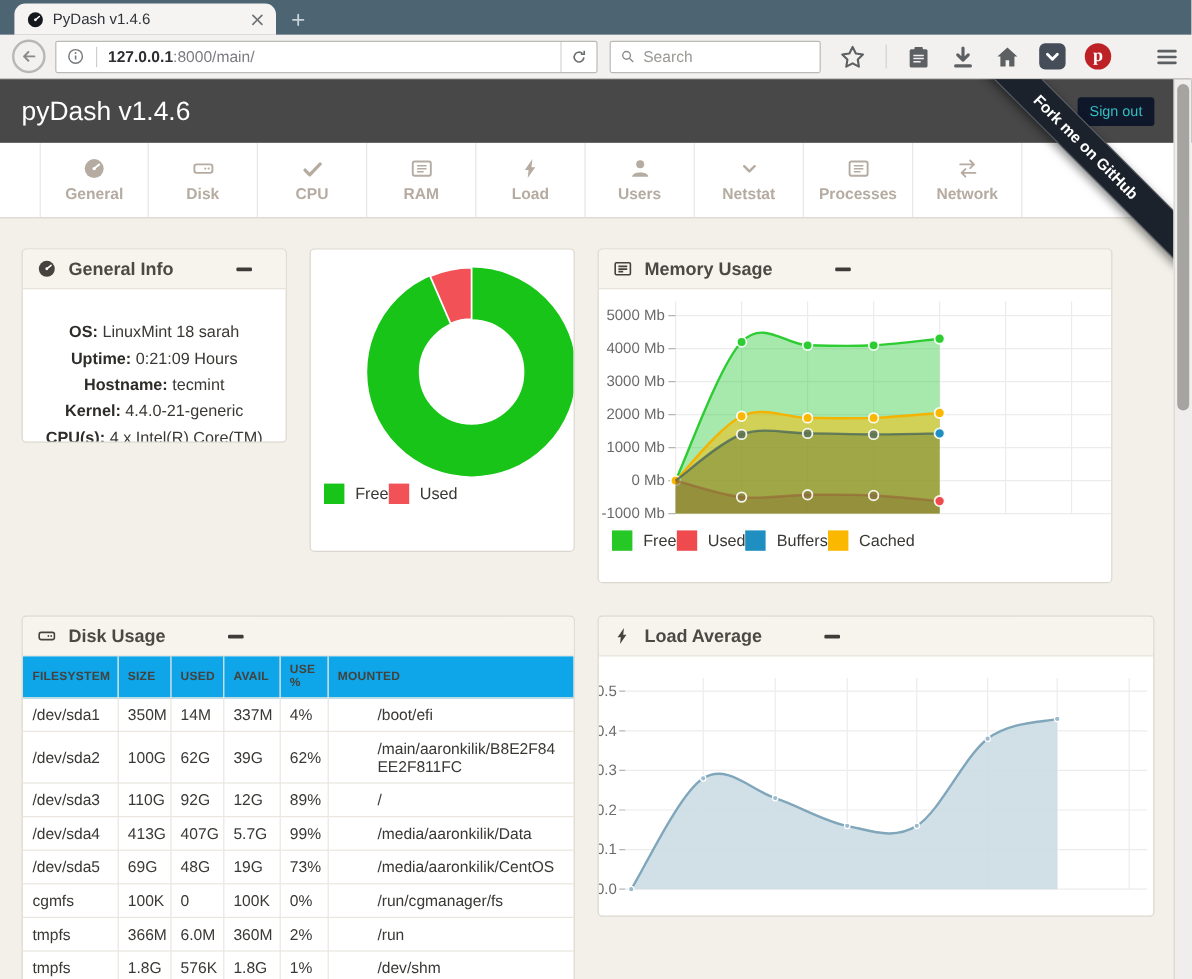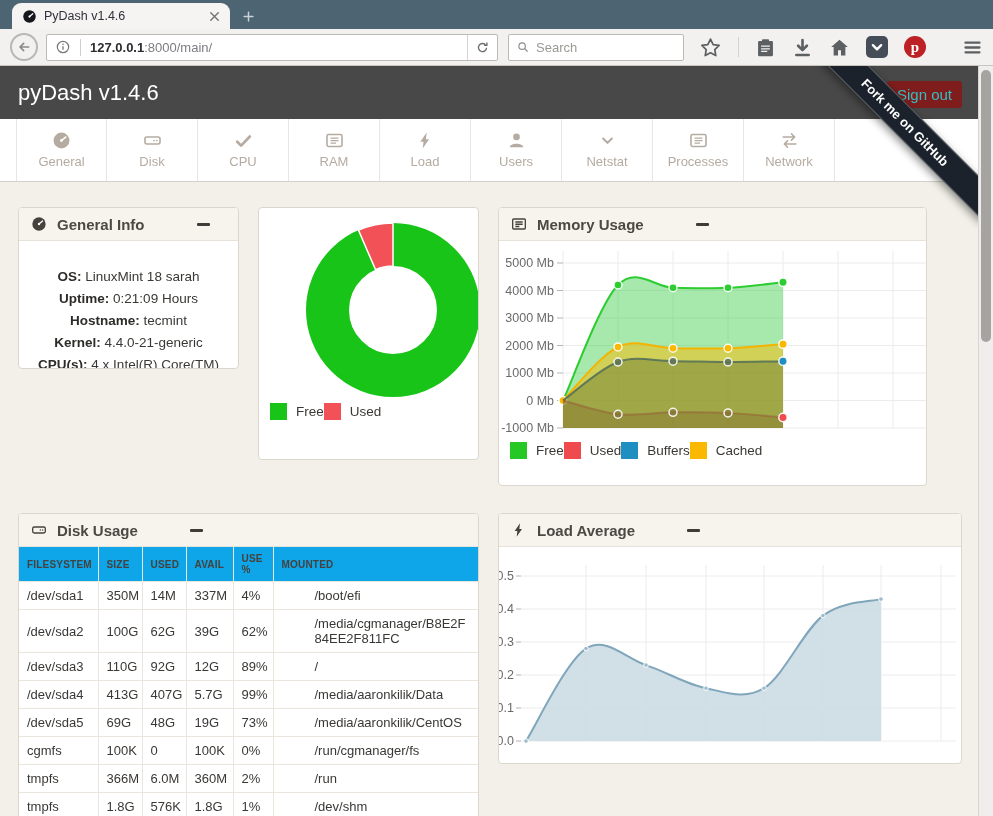--- a/index.html
+++ b/index.html
@@ -41,25 +41,25 @@
   .ticon .icn { width:100%; height:100%; }
   .tb-sep { width:1px; height:20px; background:#d4d2cf; }
   .pocket { background:#444d58; border-radius:5px; width:22px; height:22px; }
   .pinterest { background:#bd2126; border-radius:50%; width:22px; height:22px; color:#fff;
                font-weight:bold; font-size:15px; font-family:"Liberation Serif", serif; }
   .menu-btn { margin-left:20px; }
 
   
   .app-header { height:53px; background:#484848; position:relative; display:flex; align-items:center; padding-left:18px; }
   .app-title { color:#fff; font-size:22px; font-weight:400; }
-  .signout { position:absolute; right:31px; top:15px; background:#7f1d1d; border:none; border-radius:3px;
-             padding:5px 10px; font-size:15px; color:#35bec1; z-index:5; }
+  .signout { position:absolute; right:31px; top:15px; background:#0f172a; border:none; border-radius:3px;
+             padding:5px 10px; font-size:12px; color:#35bec1; z-index:5; }
 
   
-  .main-nav { height:63px; background:#fff; border-bottom:1px solid #d5d1c9; display:flex; padding-left:16px; }
+  .main-nav { height:63px; background:#fff; border-bottom:1px solid #d5d1c9; display:flex; padding-left:33px;font-weight:bold; }
   .nav-item { width:91px; border-right:1px solid #e9e7e3; display:flex; flex-direction:column;
               align-items:center; justify-content:center; gap:4px; color:#b5aba1; cursor:pointer; }
   .nav-item:first-child { border-left:1px solid #e9e7e3; }
   .nav-icon { width:19px; height:19px; }
   .nav-icon .icn, .icn svg { width:100%; height:100%; display:block; }
   .nav-label { font-size:13px; }
 
   
   .content { position:relative; height:634px; }
   .panel { position:absolute; background:#fff; border:1px solid #dcd7ce; border-radius:4px; overflow:hidden; }
@@ -476,21 +476,21 @@
             <td>337M</td>
             <td>4%</td>
             <td>/boot/efi</td>
           </tr>
           <tr>
             <td>/dev/sda2</td>
             <td>100G</td>
             <td>62G</td>
             <td>39G</td>
             <td>62%</td>
-            <td>/media/cgmanager/B8E2F84EE2F811FC</td>
+            <td>/main/aaronkilik/B8E2F84EE2F811FC</td>
           </tr>
           <tr>
             <td>/dev/sda3</td>
             <td>110G</td>
             <td>92G</td>
             <td>12G</td>
             <td>89%</td>
             <td>/</td>
           </tr>
           <tr>

